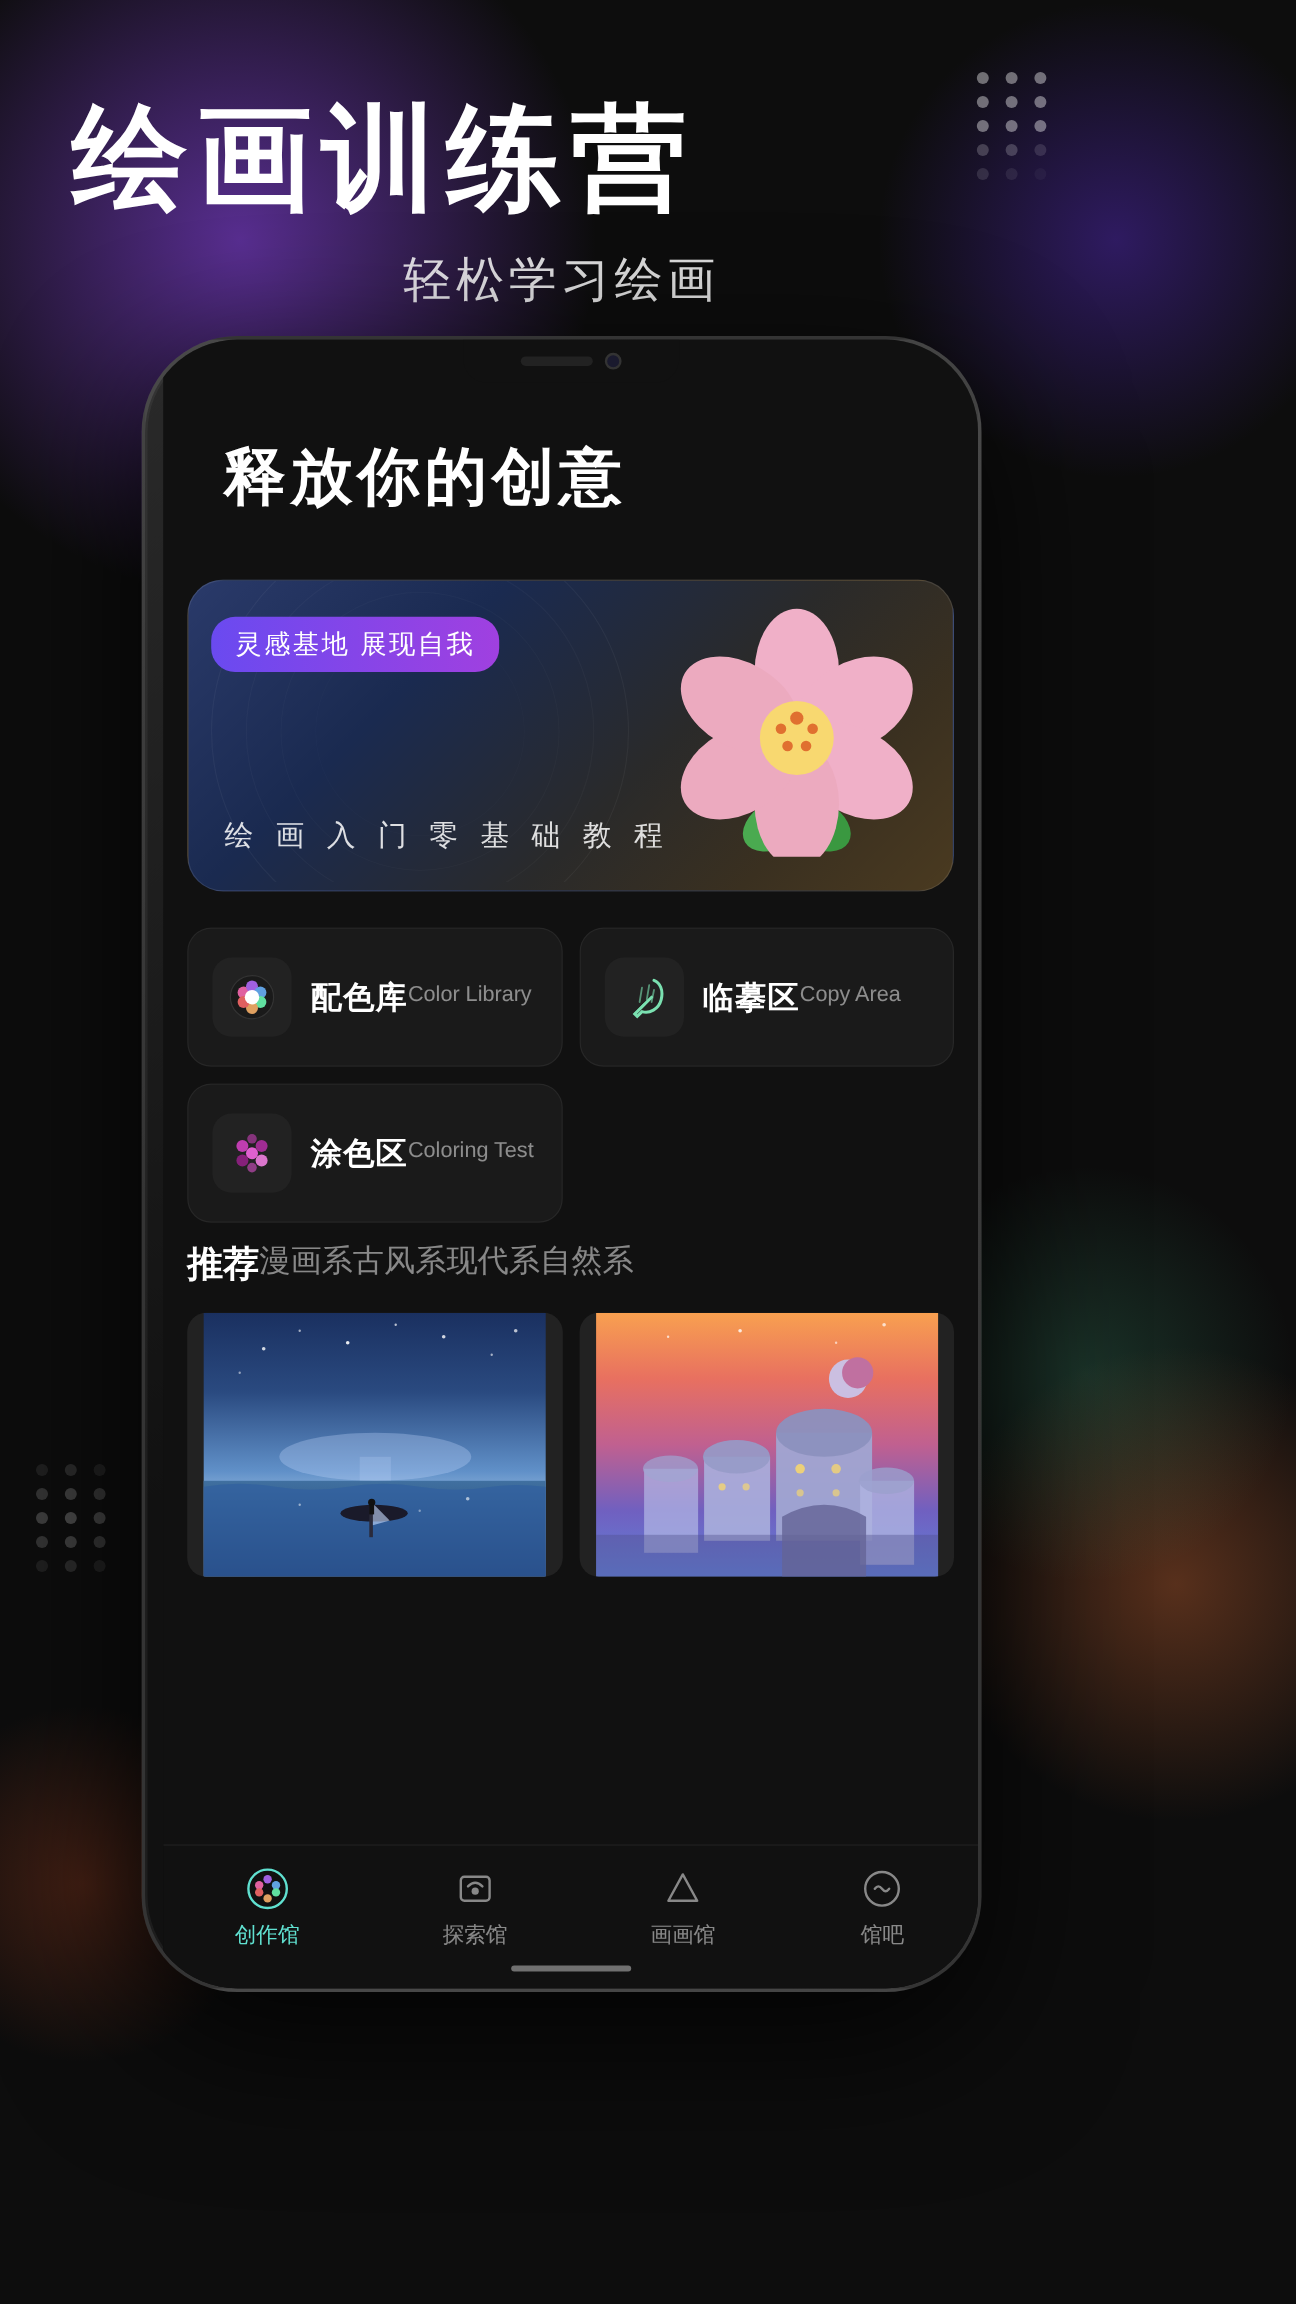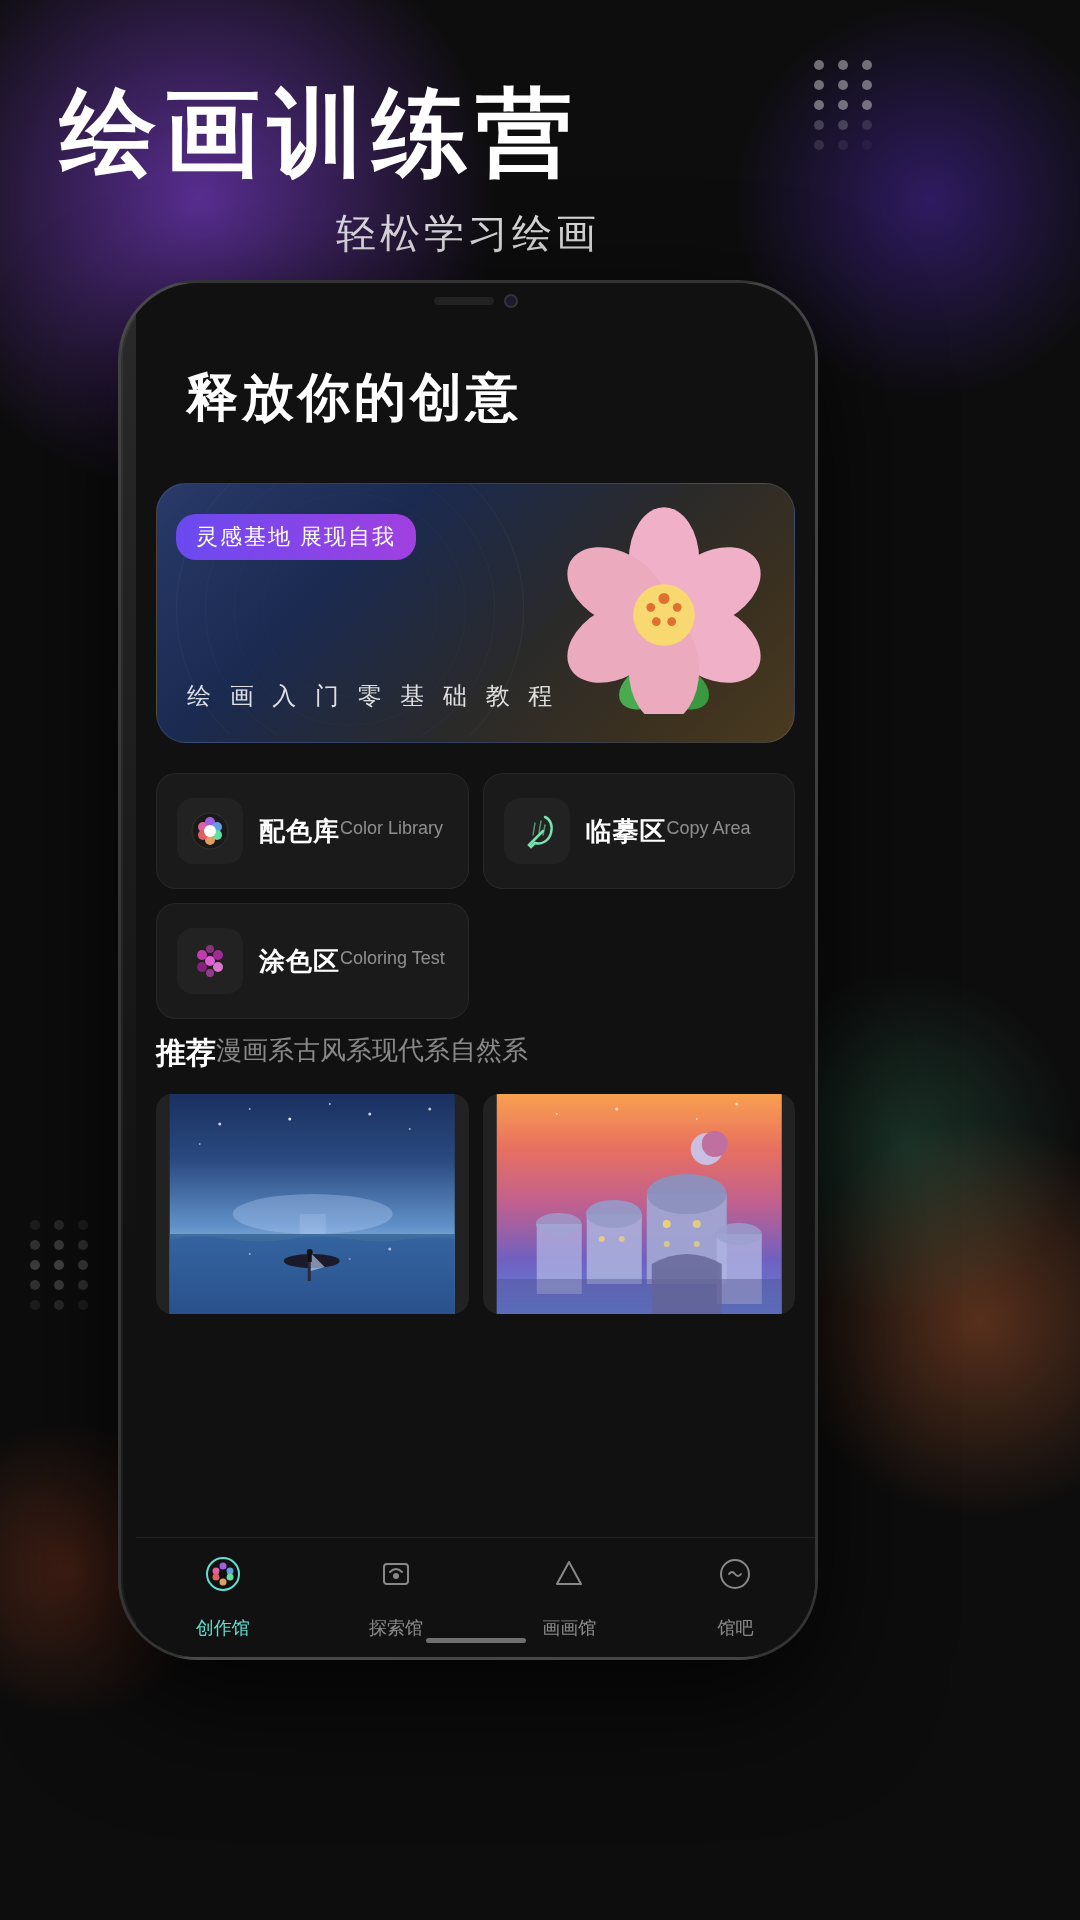--- a/index.html
+++ b/index.html
@@ -358,21 +358,21 @@
       display: flex;
       align-items: flex-start;
       justify-content: space-around;
       padding-top: 16px;
     }
 
     .nav-item {
       display: flex;
       flex-direction: column;
       align-items: center;
-      gap: 22px;
+      gap: 6px;
     }
 
     .nav-icon {
       width: 40px;
       height: 40px;
       display: flex;
       align-items: center;
       justify-content: center;
       font-size: 28px;
     }

